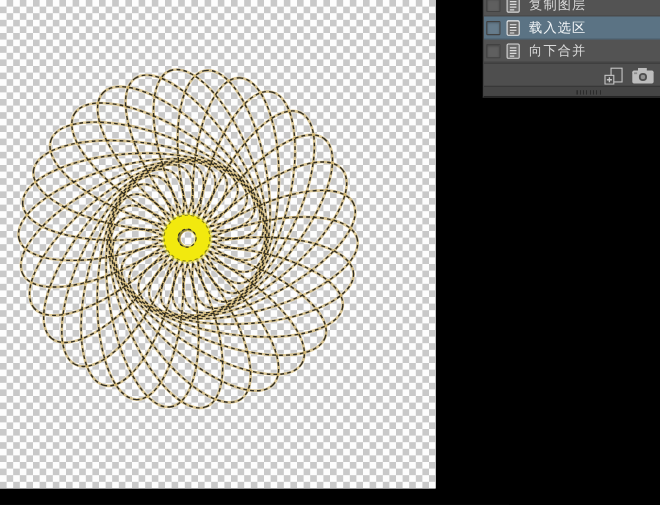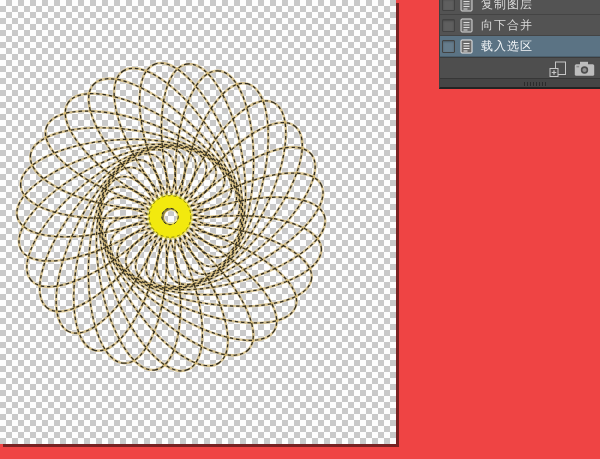--- a/index.html
+++ b/index.html
@@ -1,17 +1,17 @@
 <!DOCTYPE html>
 <html><head>
 <meta charset="utf-8">
 <style>
   html,body{margin:0;padding:0;background:#323232;}
   .stage{position:relative;width:600px;height:459px;overflow:hidden;
-         background:#ef4444;font-family:Liberation Serif, serif;}
+         background:#000000;font-family:Liberation Serif, serif;}
   
   .canvas{position:absolute;left:0;top:0;width:396px;height:444px;
           background-color:#fdfdfd;
           box-shadow:3px 3px 0 rgba(0,0,0,.5);}
   .canvas svg{position:absolute;left:0;top:0;}
   
   .panel{position:absolute;left:439px;top:0;width:161px;height:89px;
          background:#535353;border-left:1px solid #404040;
          border-bottom:2px solid #232323;box-sizing:border-box;}
   .rows{position:absolute;left:0;right:0;top:-6px;}
@@ -144,40 +144,40 @@
         <span class="chk"></span>
         <span class="doc">
           <svg width="13" height="15" viewBox="0 0 13 15">
             <rect x="1" y="1" width="11" height="13" rx="1" fill="#6a6a6a" stroke="#dcdcdc"></rect>
             <path d="M3.5 4.5h6M3.5 7h6M3.5 9.5h6M3.5 12h4" stroke="#dcdcdc" stroke-width="1" fill="none"></path>
           </svg>
         </span>
         <span class="lbl">复制图层</span>
       </div>
 
+      <div class="row selected">
+        <span class="chk"></span>
+        <span class="doc">
+          <svg width="13" height="15" viewBox="0 0 13 15">
+            <rect x="1" y="1" width="11" height="13" rx="1" fill="#6a6a6a" stroke="#eeeeee"></rect>
+            <path d="M3.5 4.5h6M3.5 7h6M3.5 9.5h6M3.5 12h4" stroke="#eeeeee" stroke-width="1" fill="none"></path>
+          </svg>
+        </span>
+        <span class="lbl">载入选区</span>
+      </div>
+
       <div class="row">
         <span class="chk"></span>
         <span class="doc">
           <svg width="13" height="15" viewBox="0 0 13 15">
             <rect x="1" y="1" width="11" height="13" rx="1" fill="#6a6a6a" stroke="#dcdcdc"></rect>
             <path d="M3.5 4.5h6M3.5 7h6M3.5 9.5h6M3.5 12h4" stroke="#dcdcdc" stroke-width="1" fill="none"></path>
           </svg>
         </span>
         <span class="lbl">向下合并</span>
-      </div>
-
-      <div class="row selected">
-        <span class="chk"></span>
-        <span class="doc">
-          <svg width="13" height="15" viewBox="0 0 13 15">
-            <rect x="1" y="1" width="11" height="13" rx="1" fill="#6a6a6a" stroke="#eeeeee"></rect>
-            <path d="M3.5 4.5h6M3.5 7h6M3.5 9.5h6M3.5 12h4" stroke="#eeeeee" stroke-width="1" fill="none"></path>
-          </svg>
-        </span>
-        <span class="lbl">载入选区</span>
       </div>
 
     </div>
 
     <div class="toolbar">
       <span class="tbi newdoc">
         <svg width="18" height="16" viewBox="0 0 18 16">
           <rect x="6.5" y="1" width="10" height="12.5" fill="none" stroke="#c6c6c6"></rect>
           <rect x="1" y="7.5" width="8" height="8" fill="#4e4e4e" stroke="#c6c6c6"></rect>
           <path d="M5 9.2v4.6M2.7 11.5h4.6" stroke="#c6c6c6" stroke-width="1.2" fill="none"></path>

